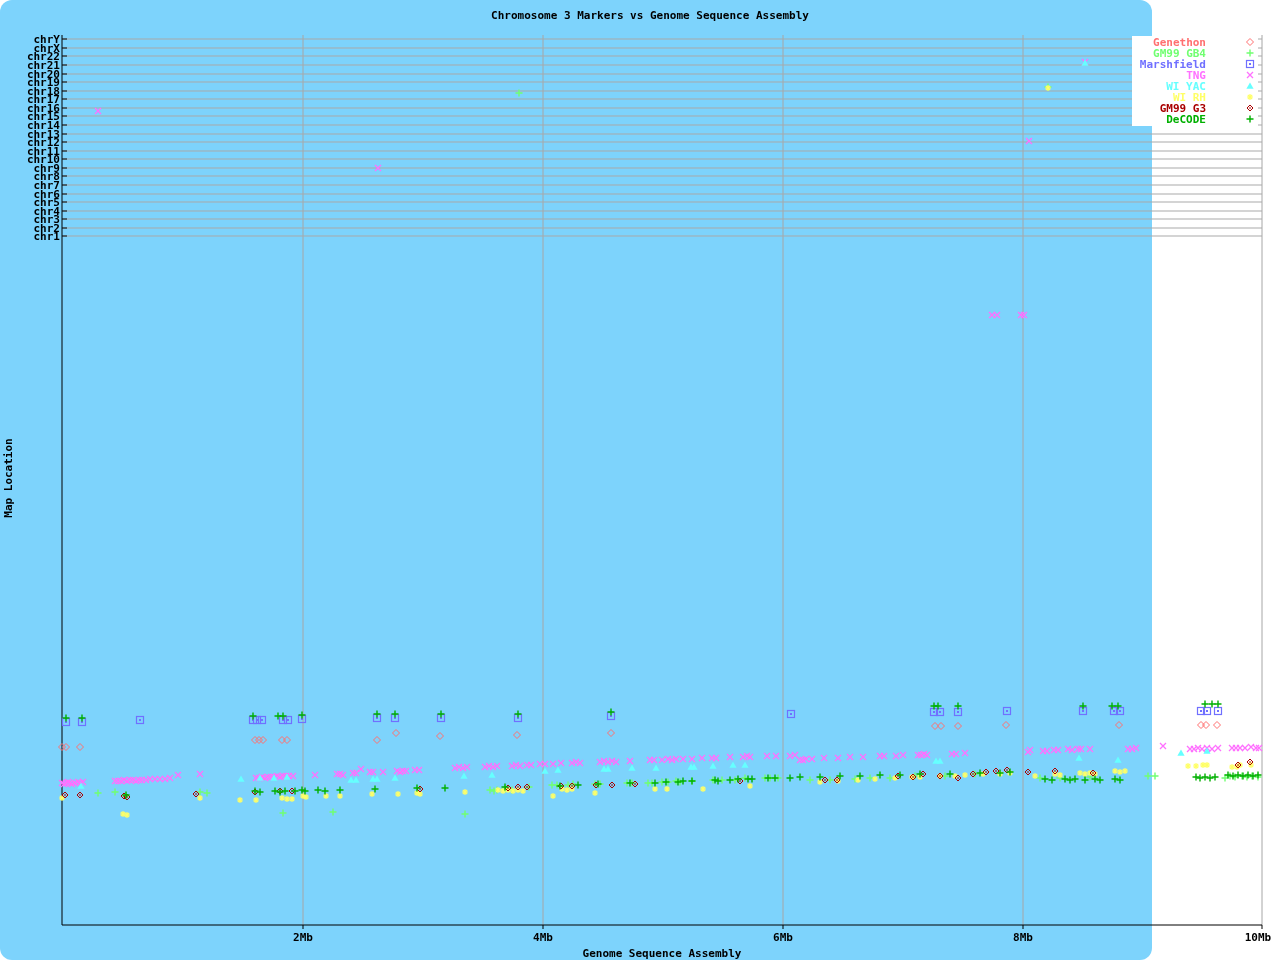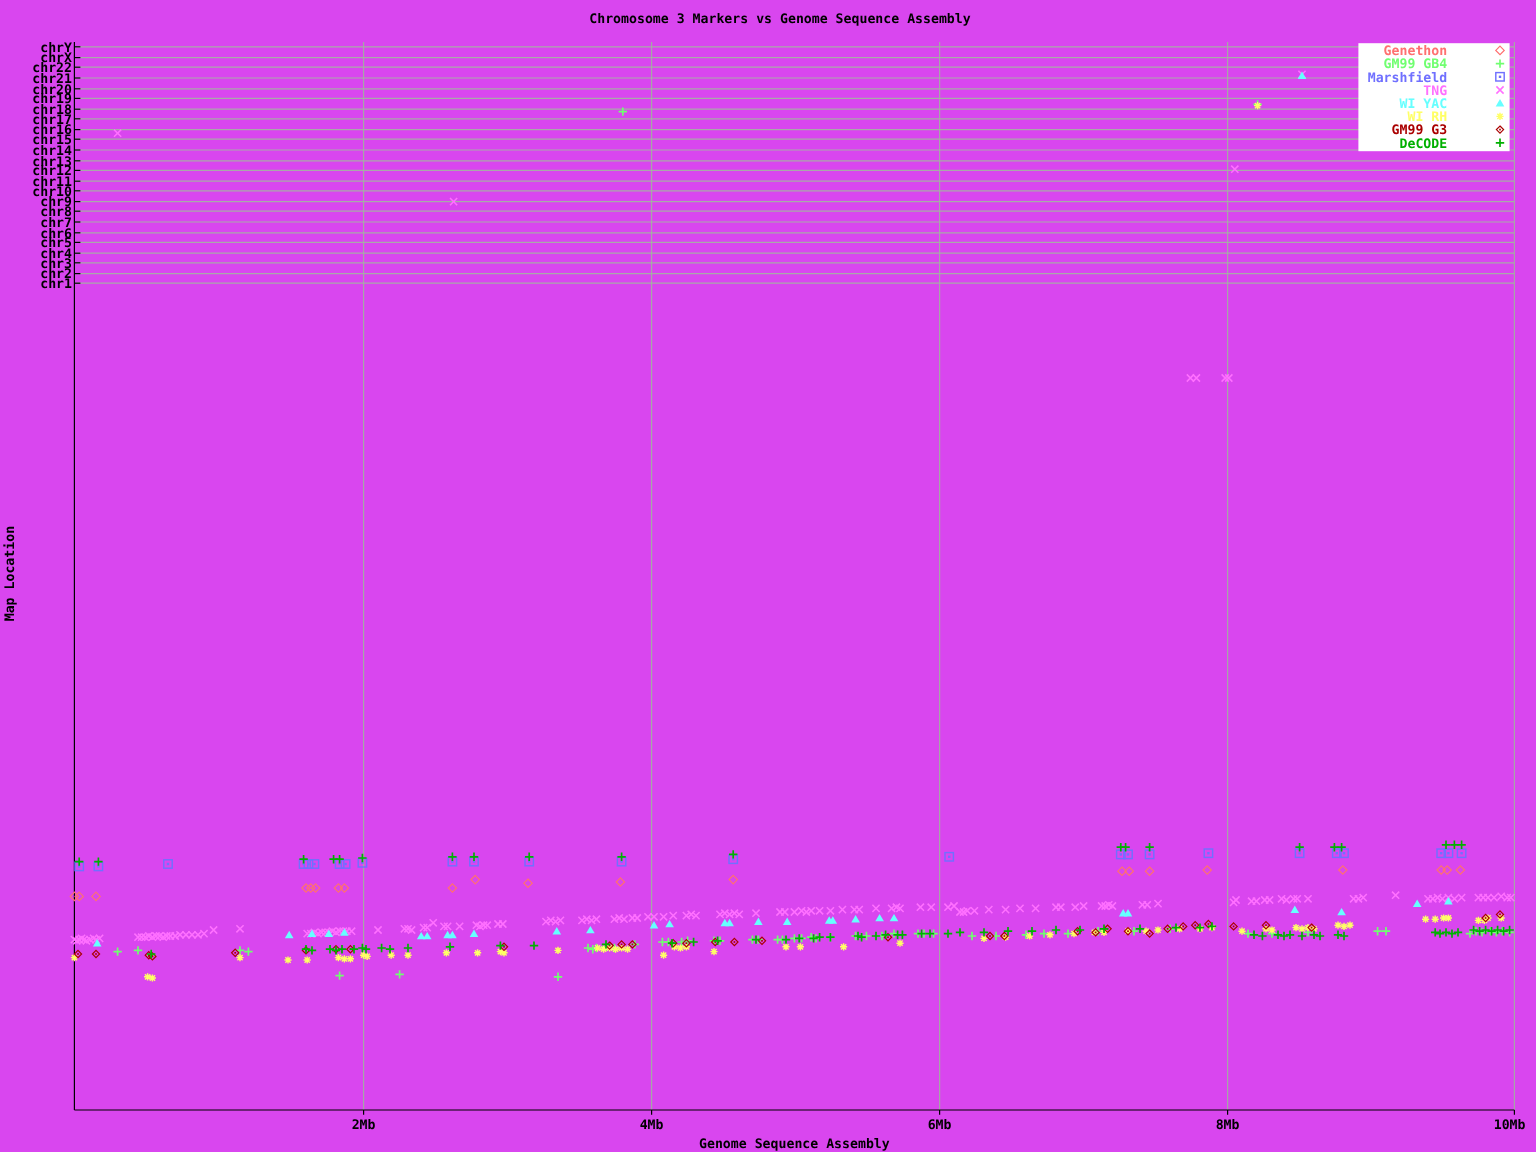--- a/index.html
+++ b/index.html
@@ -1,17 +1,17 @@
 <!DOCTYPE html>
 <html><head>
 <meta charset="utf-8">
 <style>
   html,body{margin:0;padding:0;background:#ffffff;}
   body{width:1280px;height:960px;overflow:hidden;font-family:"DejaVu Sans Mono",monospace;}
-  #stage{position:relative;width:1280px;height:960px;background:#d946ef;}
+  #stage{position:relative;width:1152px;height:960px;background:#7dd3fc;border-radius:12px;}
   svg text{font-family:"DejaVu Sans Mono",monospace;font-weight:bold;fill:#000000;}
   .t11{font-size:11px;}
   .t12{font-size:11px;}
 </style>
 </head>
 <body>
 
 <div id="stage">
   <svg id="plot" width="1280" height="960" viewBox="0 0 1280 960">
     <text class="t11" x="650" y="19" text-anchor="middle">Chromosome 3 Markers vs Genome Sequence Assembly</text>

